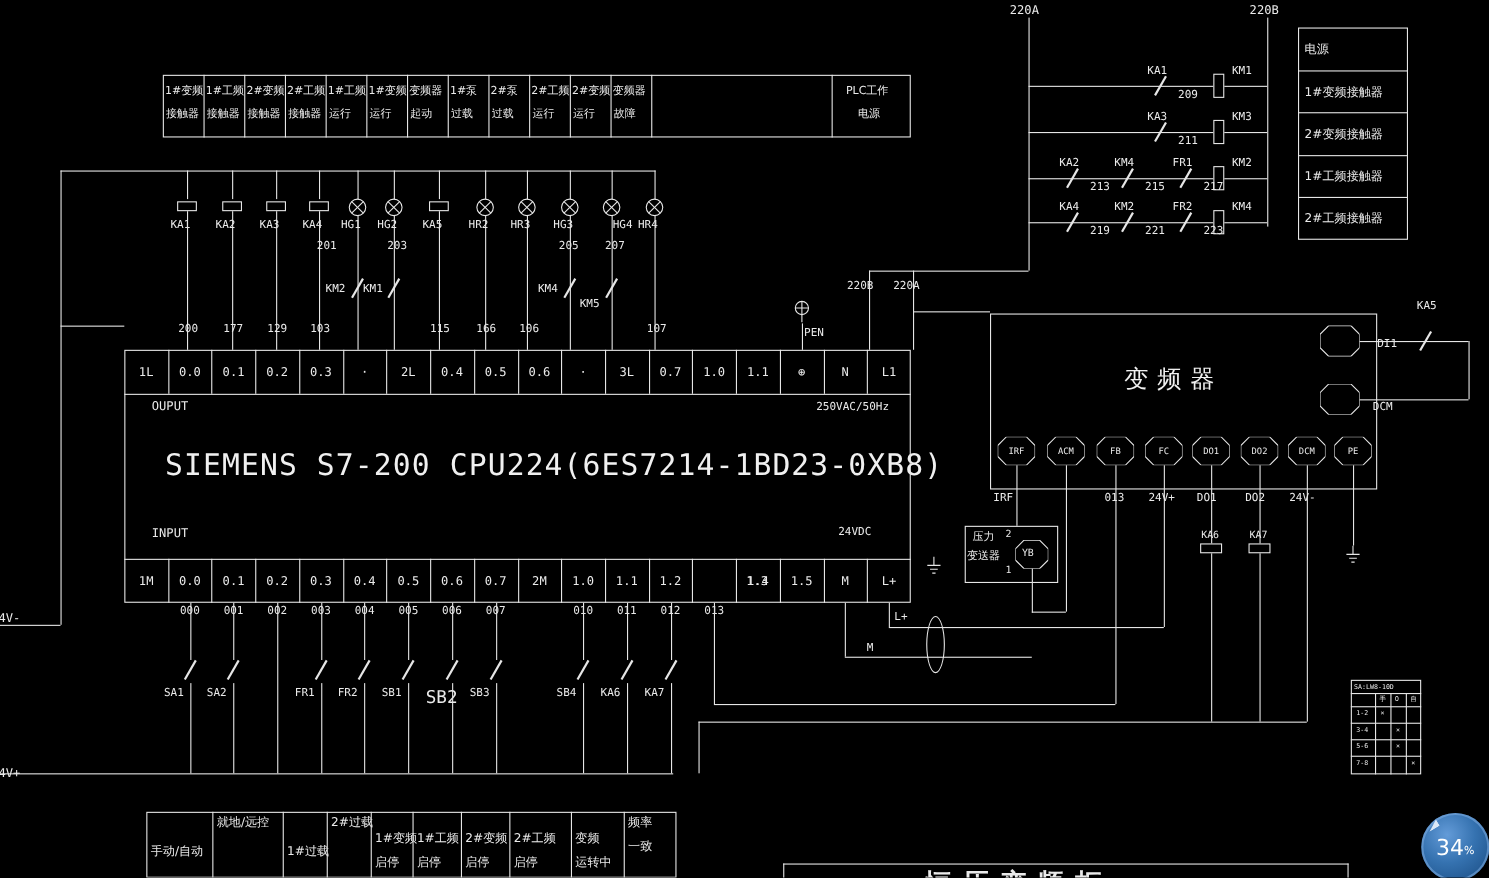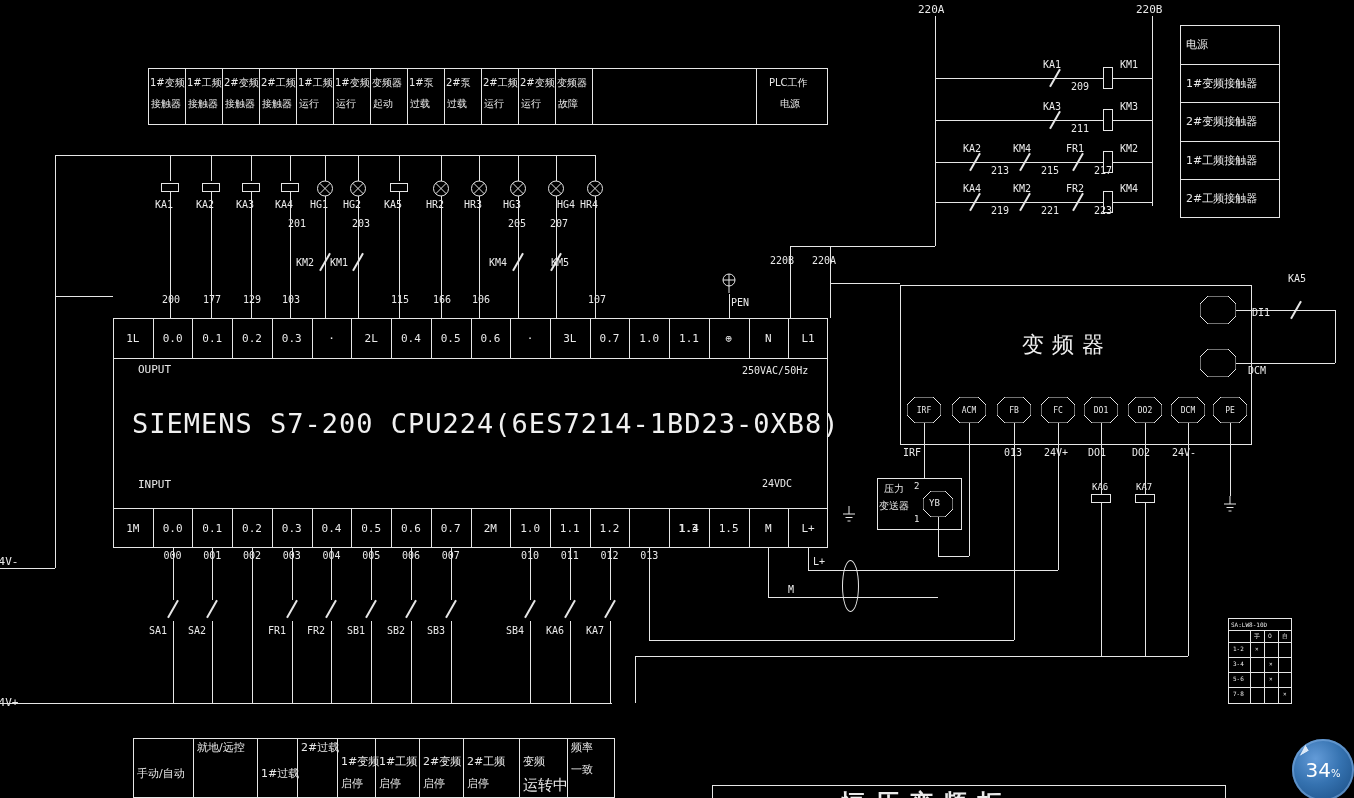--- a/index.html
+++ b/index.html
@@ -29,21 +29,21 @@
          clip-path:polygon(0 100%,100% 0,100% 100%);transform:rotate(-30deg);}
   #badge .val{font-size:20px;} #badge .unit{font-size:10px;margin-top:7px;}
 </style>
 </head>
 <body>
 
 <div id="canvas">
 
   <div class="lbl" style="left:138px;top:364px;font-size:11px">OUPUT</div>
   <div class="lbl" style="left:742px;top:366px;font-size:10px">250VAC/50Hz</div>
-  <div id="plc-title" class="abs" style="left:132px;top:408px">SIEMENS   S7-200   CPU224(6ES7214-1BD23-0XB8)</div>
+  <div id="plc-title" class="abs" style="left:150px;top:408px">SIEMENS   S7-200   CPU224(6ES7214-1BD23-0XB8)</div>
   <div class="lbl" style="left:138px;top:479px;font-size:11px">INPUT</div>
   <div class="lbl" style="left:762px;top:479px;font-size:10px">24VDC</div>
   <div class="lbl" style="left:731px;top:298px;font-size:10px">PEN</div>
   <div id="inv-title" class="abs" style="left:1022px;top:330px">变频器</div>
   <div class="lbl" style="left:-8px;top:556px;font-size:11px">24V-</div>
   <div class="lbl" style="left:-8px;top:697px;font-size:11px">24V+</div>
   <div class="lbl" style="left:918px;top:4px;font-size:11px">220A</div>
   <div class="lbl" style="left:1136px;top:4px;font-size:11px">220B</div>
   <div class="lbl" style="left:770px;top:256px;font-size:10px">220B</div>
   <div class="lbl" style="left:812px;top:256px;font-size:10px">220A</div>
@@ -187,21 +187,21 @@
       </svg></div>
     <div class="wire" style="left: 595px; top: 196px; width: 1px; height: 122px;"></div>
     <div class="lbl" style="font-size: 10px; left: 580px; top: 200px;">HR4</div>
     <div class="contact" style="left: 324px; top: 252px;"></div>
     <div class="lbl" style="font-size: 10px; left: 296px; top: 258px;">KM2</div>
     <div class="contact" style="left: 357px; top: 252px;"></div>
     <div class="lbl" style="font-size: 10px; left: 330px; top: 258px;">KM1</div>
     <div class="contact" style="left: 517px; top: 252px;"></div>
     <div class="lbl" style="font-size: 10px; left: 489px; top: 258px;">KM4</div>
     <div class="contact" style="left: 555px; top: 252px;"></div>
-    <div class="lbl" style="font-size: 10px; left: 527px; top: 258px; margin-left: 24px;">KM5</div>
+    <div class="lbl" style="font-size: 10px; left: 527px; top: 272px;">KM5</div>
     <div class="lbl" style="font-size: 10px; left: 288px; top: 219px;">201</div>
     <div class="lbl" style="font-size: 10px; left: 352px; top: 219px;">203</div>
     <div class="lbl" style="font-size: 10px; left: 508px; top: 219px;">205</div>
     <div class="lbl" style="font-size: 10px; left: 550px; top: 219px;">207</div>
     <div class="lbl" style="font-size: 10px; left: 162px; top: 295px;">200</div>
     <div class="lbl" style="font-size: 10px; left: 203px; top: 295px;">177</div>
     <div class="lbl" style="font-size: 10px; left: 243px; top: 295px;">129</div>
     <div class="lbl" style="font-size: 10px; left: 282px; top: 295px;">103</div>
     <div class="lbl" style="font-size: 10px; left: 391px; top: 295px;">115</div>
     <div class="lbl" style="font-size: 10px; left: 433px; top: 295px;">166</div>
@@ -315,21 +315,21 @@
     <div class="contact" style="left: 330px; top: 599px;"></div>
     <div class="wire" style="left: 331px; top: 621px; width: 1px; height: 82px;"></div>
     <div class="lbl" style="font-size: 10px; left: 307px; top: 626px;">FR2</div>
     <div class="wire" style="left: 371px; top: 548px; width: 1px; height: 52px;"></div>
     <div class="contact" style="left: 370px; top: 599px;"></div>
     <div class="wire" style="left: 371px; top: 621px; width: 1px; height: 82px;"></div>
     <div class="lbl" style="font-size: 10px; left: 347px; top: 626px;">SB1</div>
     <div class="wire" style="left: 411px; top: 548px; width: 1px; height: 52px;"></div>
     <div class="contact" style="left: 410px; top: 599px;"></div>
     <div class="wire" style="left: 411px; top: 621px; width: 1px; height: 82px;"></div>
-    <div class="lbl" style="font-size: 10px; left: 387px; top: 626px; text-align: right;">SB2</div>
+    <div class="lbl" style="font-size: 16px; left: 387px; top: 626px; text-align: right;">SB2</div>
     <div class="wire" style="left: 451px; top: 548px; width: 1px; height: 52px;"></div>
     <div class="contact" style="left: 450px; top: 599px;"></div>
     <div class="wire" style="left: 451px; top: 621px; width: 1px; height: 82px;"></div>
     <div class="lbl" style="font-size: 10px; left: 427px; top: 626px;">SB3</div>
     <div class="wire" style="left: 530px; top: 548px; width: 1px; height: 52px;"></div>
     <div class="contact" style="left: 529px; top: 599px;"></div>
     <div class="wire" style="left: 530px; top: 621px; width: 1px; height: 82px;"></div>
     <div class="lbl" style="font-size: 10px; left: 506px; top: 626px;">SB4</div>
     <div class="wire" style="left: 570px; top: 548px; width: 1px; height: 52px;"></div>
     <div class="contact" style="left: 569px; top: 599px;"></div>
@@ -356,21 +356,21 @@
     <div class="lbl cjk" style="font-size: 11px; left: 379px; top: 756px;">1#工频</div>
     <div class="lbl cjk" style="font-size: 11px; left: 379px; top: 778px;">启停</div>
     <div class="wire" style="left: 419px; top: 738px; width: 1px; height: 60px;"></div>
     <div class="lbl cjk" style="font-size: 11px; left: 423px; top: 756px;">2#变频</div>
     <div class="lbl cjk" style="font-size: 11px; left: 423px; top: 778px;">启停</div>
     <div class="wire" style="left: 463px; top: 738px; width: 1px; height: 60px;"></div>
     <div class="lbl cjk" style="font-size: 11px; left: 467px; top: 756px;">2#工频</div>
     <div class="lbl cjk" style="font-size: 11px; left: 467px; top: 778px;">启停</div>
     <div class="wire" style="left: 519px; top: 738px; width: 1px; height: 60px;"></div>
     <div class="lbl cjk" style="font-size: 11px; left: 523px; top: 756px;">变频</div>
-    <div class="lbl cjk" style="font-size: 15px; left: 523px; top: 778px;">运转中</div>
+    <div class="lbl cjk" style="font-size: 11px; left: 523px; top: 778px;">运转中</div>
     <div class="wire" style="left: 567px; top: 738px; width: 1px; height: 60px;"></div>
     <div class="lbl cjk" style="font-size: 11px; left: 571px; top: 742px;">频率</div>
     <div class="lbl cjk" style="font-size: 11px; left: 571px; top: 764px;">一致</div>
     <div class="wire" style="left: 935px; top: 16px; width: 1px; height: 230px;"></div>
     <div class="wire" style="left: 1152px; top: 16px; width: 1px; height: 190px;"></div>
     <div class="wire" style="left: 935px; top: 78px; width: 168px; height: 1px;"></div>
     <div class="wire" style="left: 1113px; top: 78px; width: 39px; height: 1px;"></div>
     <div class="contact" style="left: 1054px; top: 68px;"></div>
     <div class="lbl" style="font-size: 10px; left: 1043px; top: 60px;">KA1</div>
     <div class="lbl" style="font-size: 10px; left: 1071px; top: 82px;">209</div>

